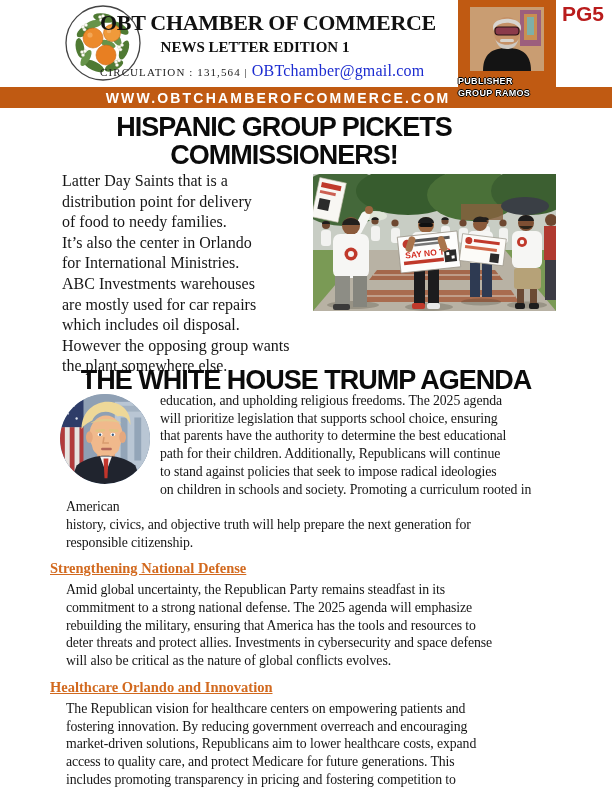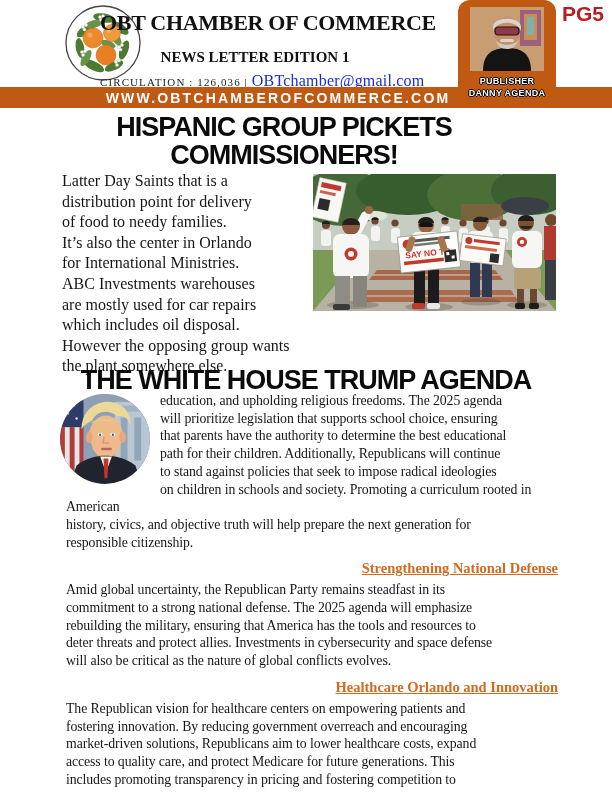--- a/index.html
+++ b/index.html
@@ -7,34 +7,34 @@
   .page {
     position:relative; width:612px; height:792px; background:#fff;
     margin:0 auto; overflow:hidden;
     font-family:"Liberation Serif", serif; color:#1a1a1a;
   }
   
   .masthead { position:absolute; left:0; top:0; width:612px; height:108px; }
   .logo-wrap { position:absolute; left:64px; top:4px; width:78px; height:78px; }
   .mast-center { position:absolute; left:100px; top:10px; width:310px; text-align:center; }
   .org-name { font-size:22px; font-weight:bold; letter-spacing:-0.3px; color:#111; white-space:nowrap; }
-  .edition { font-size:15px; font-weight:bold; margin-top:13px; color:#111; }
+  .edition { font-size:15px; font-weight:bold; margin-top:3px; color:#111; }
   .circ-line { font-size:11px; margin-top:6px; color:#222; letter-spacing:1.1px; white-space:nowrap; }
   .circ-line .email { color:#1b2bd0; letter-spacing:0.2px; font-size:16px; cursor:pointer; }
   .banner {
     position:absolute; left:0; top:87px; width:612px; height:21px;
     background:#c05a12; display:flex; align-items:center;
   }
   .banner-text {
     width:556px; text-align:center; color:#fff; font-family:"Liberation Sans",sans-serif;
     font-weight:bold; font-size:14px; letter-spacing:2.2px; cursor:pointer;
   }
   .pub-block {
     position:absolute; left:458px; top:0; width:98px; height:108px;
-    background:#c05a12; z-index:2; text-align:center;border-radius:12px;
+    background:#c05a12; z-index:2; 
   }
   .pub-photo { position:absolute; left:12px; top:7px; width:74px; height:64px; background:#c99d72; }
   .pub-label {
     position:absolute; left:0; width:98px; color:#fff; font-family:"Liberation Sans",sans-serif;
     font-weight:bold; font-size:9px; letter-spacing:0.3px;
     text-shadow:-1px 0 #000, 1px 0 #000, 0 -1px #000, 0 1px #000;
   }
   .pub-label.t { top:76px; }
   .pub-label.n { top:88px; }
   .pg-label {
@@ -54,21 +54,21 @@
   .protest-photo { float:right; width:243px; height:137px; margin:3px 0 7px 12px; background:#c8cdc4; }
   .article-1 p { font-size:16px; line-height:20.6px; white-space:pre-line; color:#161616; }
   
   .article-2 { position:absolute; left:50px; top:392px; width:508px; }
   .trump-photo {
     float:left; width:90px; height:90px; border-radius:50%; overflow:hidden;
     margin:2px 10px 4px 10px; background:#8fa0b4;
   }
   .body-text { font-size:13.8px; line-height:17.7px; letter-spacing:-0.1px; white-space:pre-line; color:#161616;margin-left:16px; }
   .section-head {
-    text-align:right; color:#d2691e; font-weight:bold; font-size:14.5px;
+    text-align:left; color:#d2691e; font-weight:bold; font-size:14.5px;
     text-decoration:underline; margin:9px 0 4px 0;
   }
   svg { display:block; }
 </style>
 </head>
 <body>
 
 <div class="page">
 
   <div class="masthead">
@@ -113,42 +113,42 @@
             <circle cx="55" cy="56.5" r="1.6"></circle>
             <circle cx="53" cy="61" r="1.6"></circle>
         </g>
       </svg>
     </div>
 
     <div class="mast-center">
       <div class="org-name">OBT CHAMBER OF COMMERCE</div>
       <div class="edition">NEWS LETTER EDITION 1</div>
       <div class="circ-line">
-        <span>CIRCULATION : 126,036 |</span>
+        <span>CIRCULATION : 131,564 |</span>
         <span class="email">OBTchamber@gmail.com</span>
       </div>
     </div>
 
     <div class="pub-block">
       <div class="pub-photo">
         <svg width="74" height="64" viewBox="0 0 74 64">
           <rect width="74" height="64" fill="#c99d72"></rect>
           <rect x="50" y="3" width="21" height="36" fill="#9c5f7d"></rect>
           <rect x="54" y="7" width="13" height="26" fill="#c98f52"></rect>
           <rect x="57" y="10" width="7" height="18" fill="#7db0a8"></rect>
           <path d="M13,64 C13,47 22,41 37,41 C52,41 61,47 61,64 Z" fill="#141414"></path>
           <ellipse cx="37" cy="25" rx="13" ry="15" fill="#c59167"></ellipse>
           <path d="M23,20 C23,9 51,9 51,20 L51,24 C47,13 27,13 23,24 Z" fill="#d8d5d0"></path>
           <path d="M25,31 C27,40 47,40 49,31 C47,39 43,42 37,42 C31,42 27,39 25,31 Z" fill="#cfc9c2"></path>
           <rect x="30" y="32" width="14" height="3" rx="1.5" fill="#d9d4cd"></rect>
           <rect x="25" y="20" width="24" height="8" rx="3.5" fill="#8b3a4a" stroke="#2a1216" stroke-width="1.2"></rect>
         </svg>
       </div>
       <div class="pub-label t">PUBLISHER</div>
-      <div class="pub-label n">DANNY AGENDA</div>
+      <div class="pub-label n">GROUP RAMOS</div>
     </div>
 
     <div class="pg-label">PG5</div>
 
     <div class="banner">
       <div class="banner-text">WWW.OBTCHAMBEROFCOMMERCE.COM</div>
     </div>
   </div>
 
   <div class="headline headline-1">HISPANIC GROUP PICKETS

